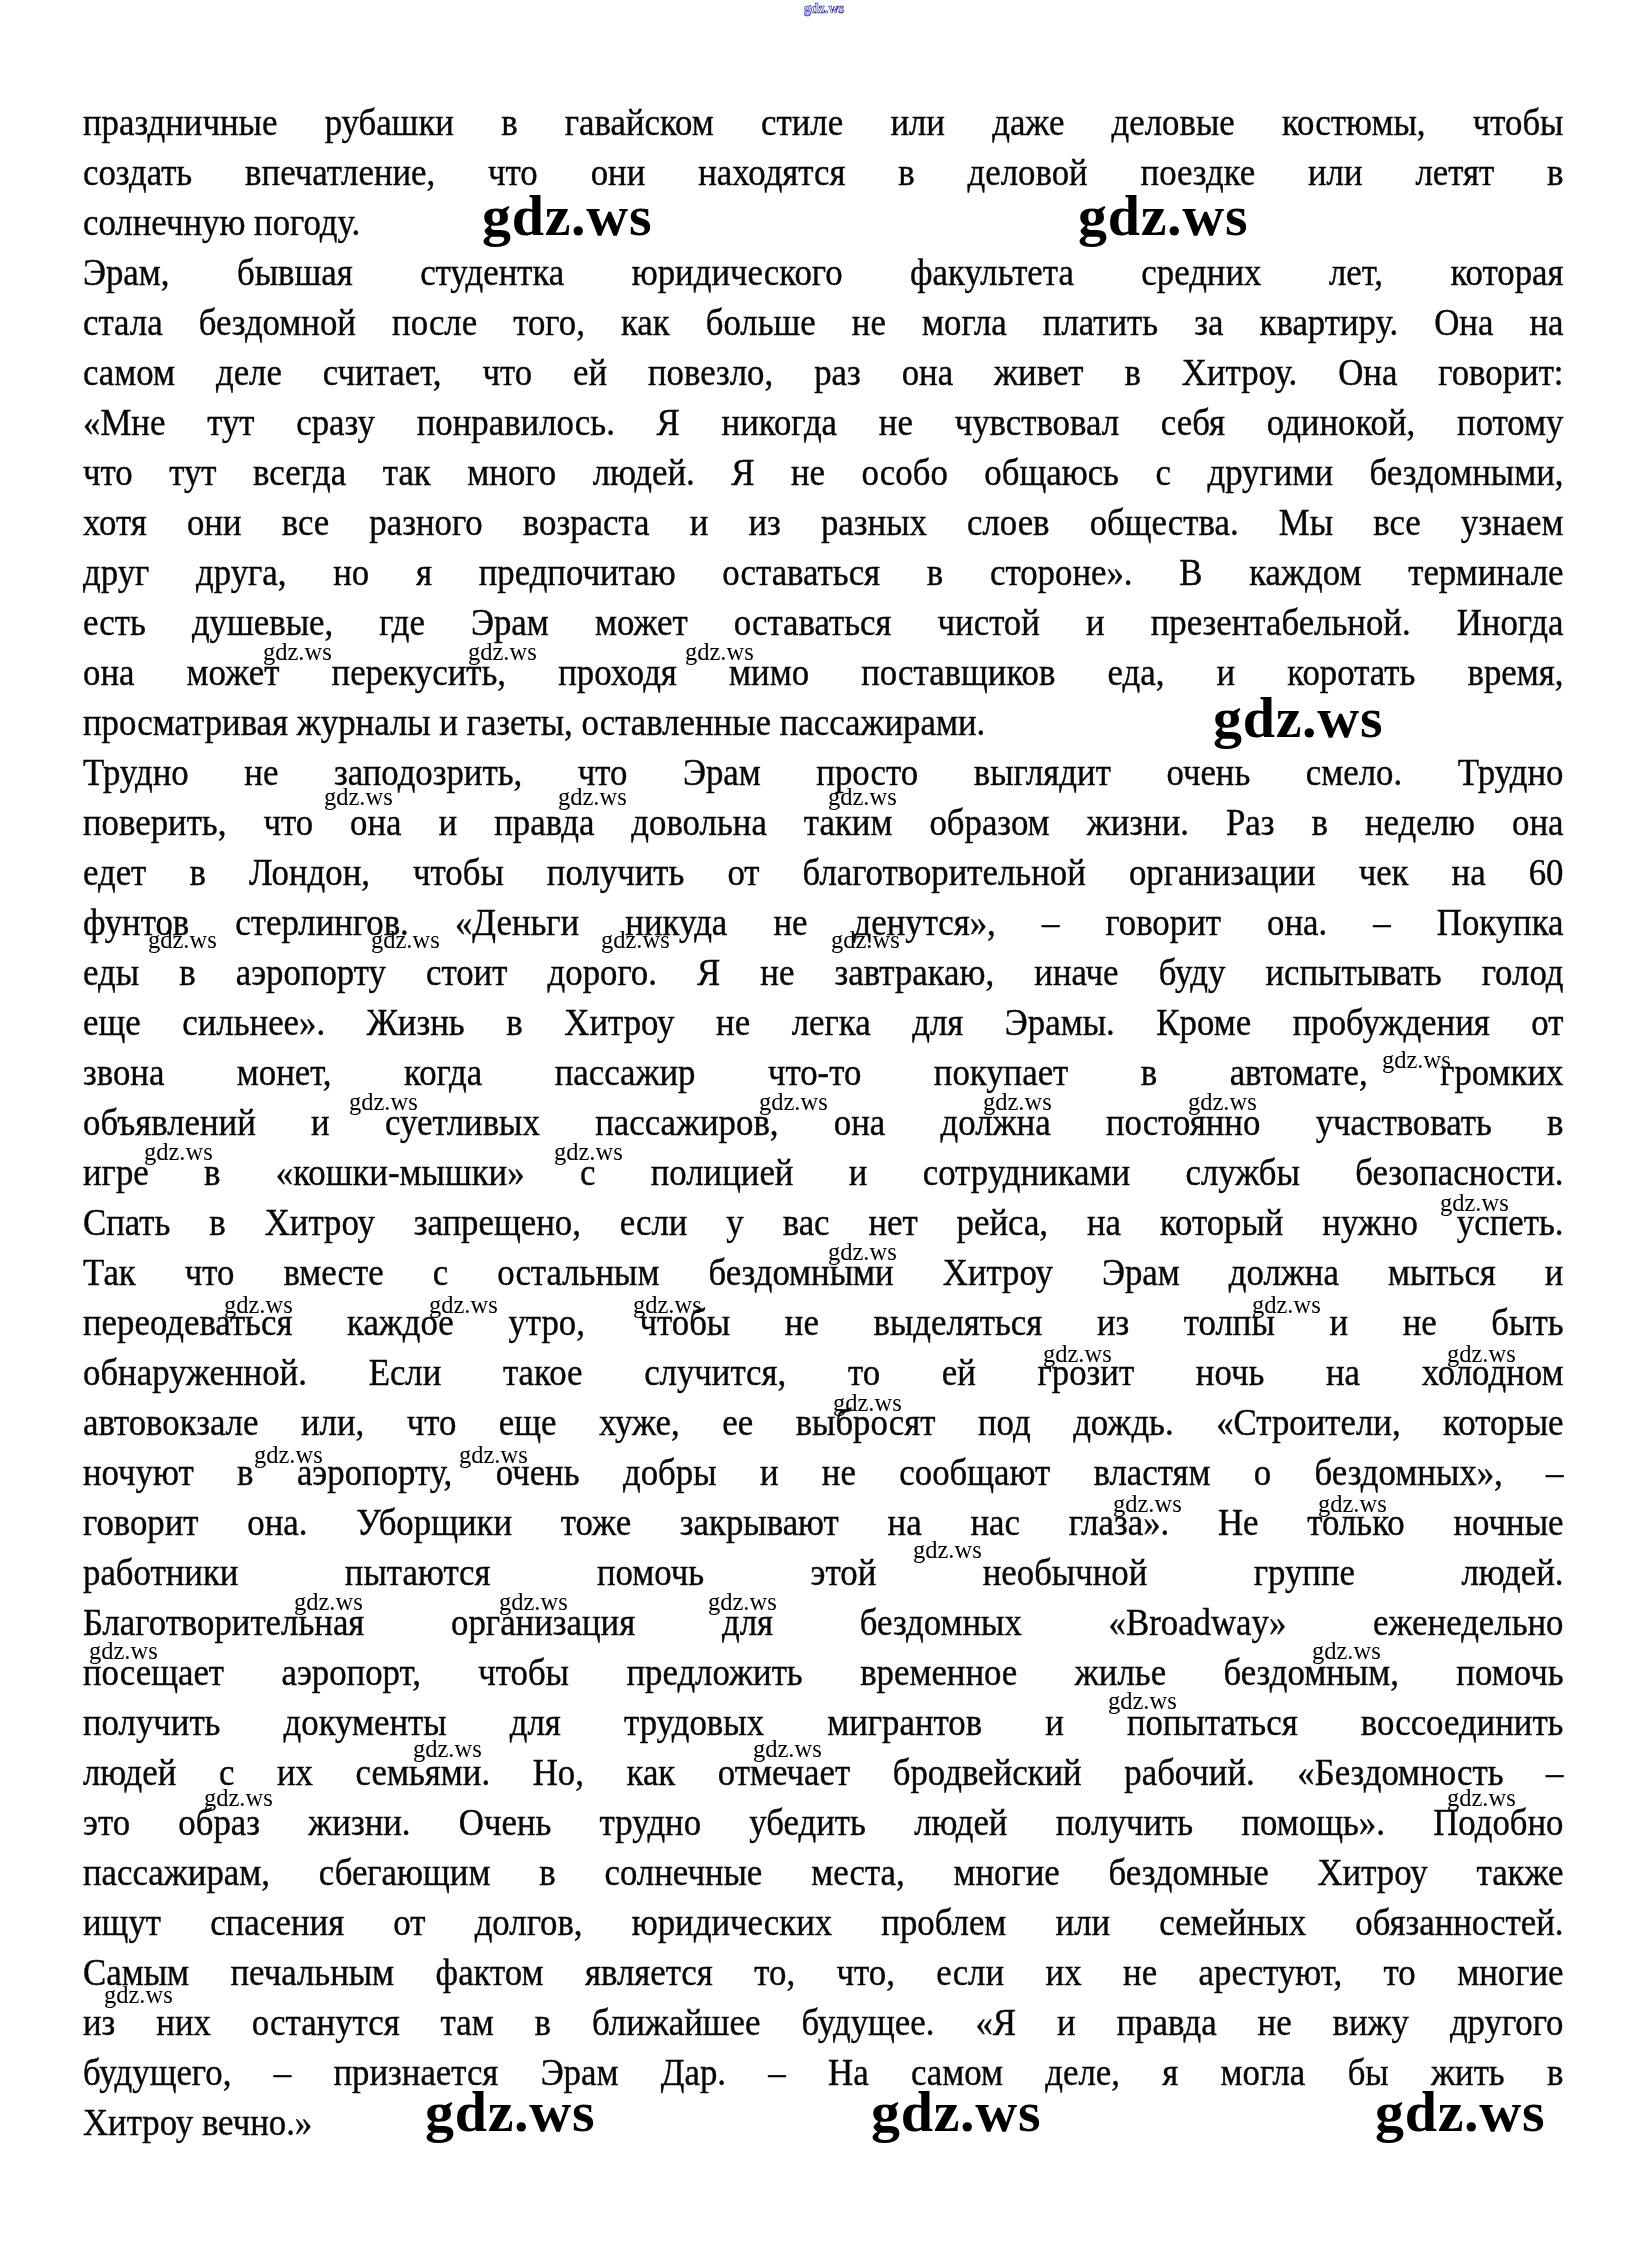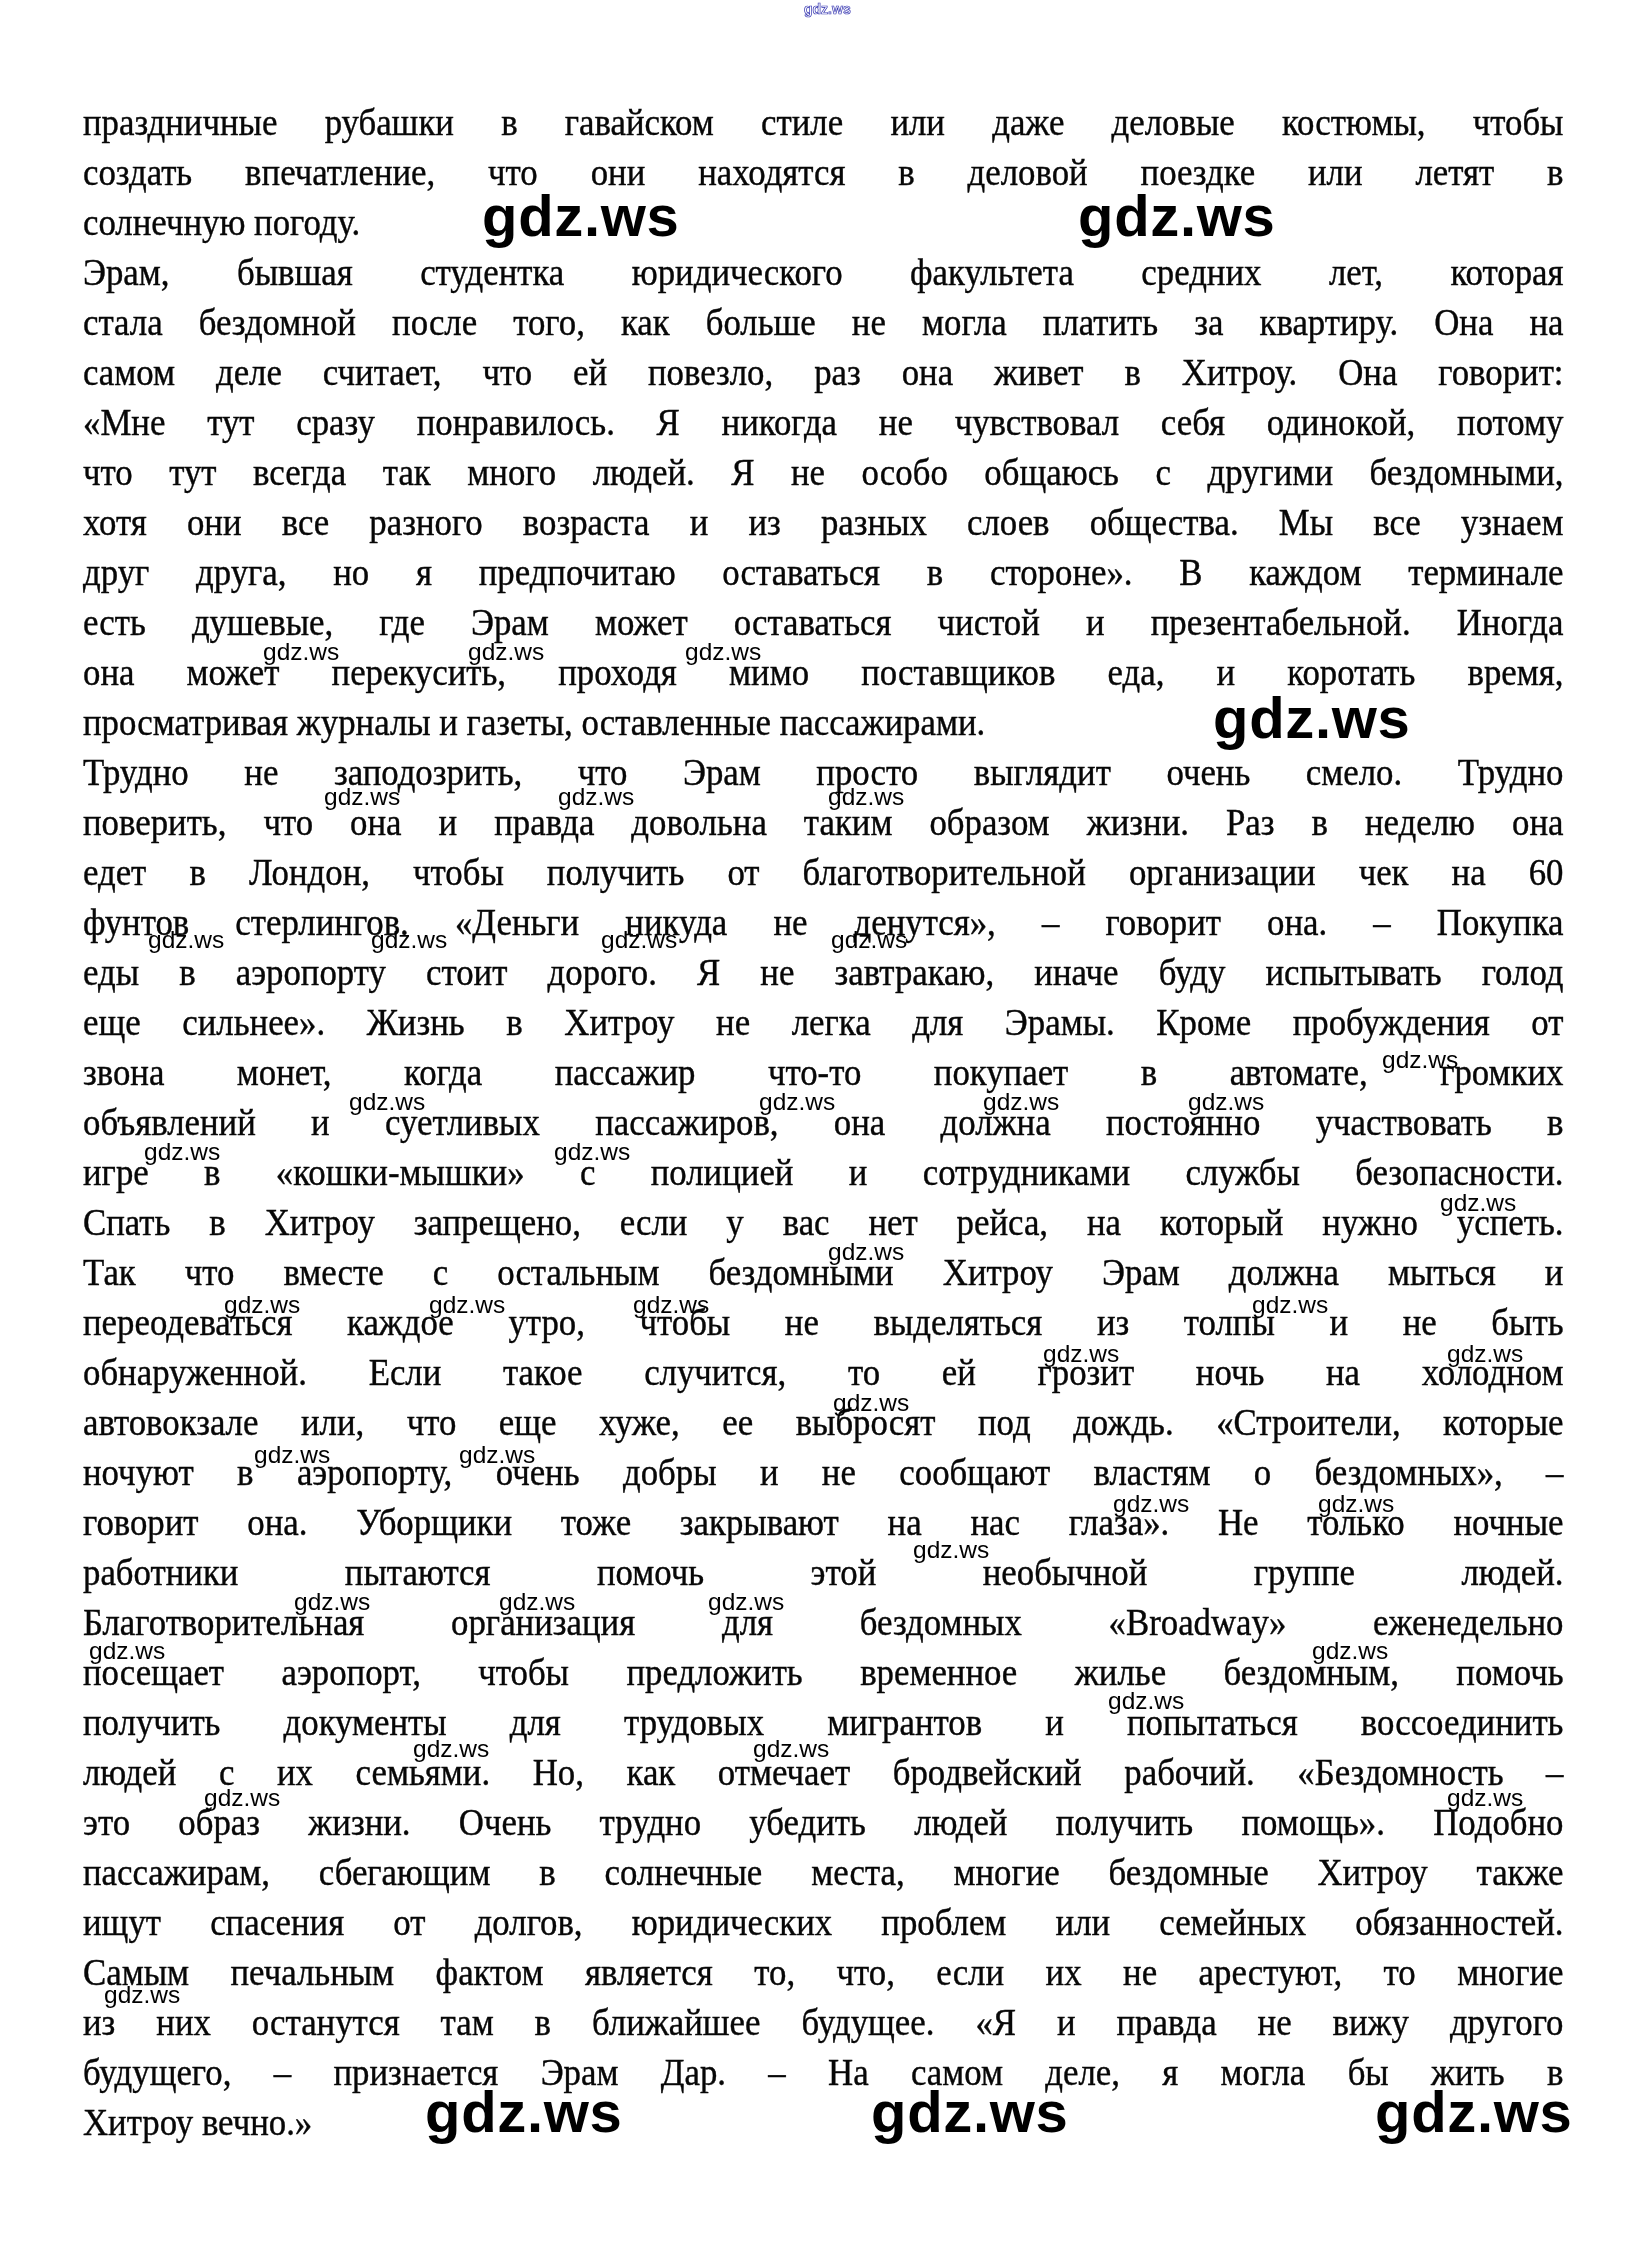--- a/index.html
+++ b/index.html
@@ -29,21 +29,21 @@
     -webkit-text-stroke: 0.4px #070707;
     text-align: justify;
     text-align-last: justify;
   }
   .line.end {
     text-align: left;
     text-align-last: left;
   }
   .wm {
     position: absolute;
-    font-family: Liberation Sans, sans-serif;
+    font-family: Liberation Serif, serif;
     color: #000000;
     line-height: 1;
     white-space: nowrap;
     z-index: 3;
   }
   .wm.small { font-size: 24.5px; font-weight: 400; }
   .wm.large { font-size: 58px; font-weight: 700; letter-spacing: 0.7px; }
   .wm.tiny  { font-size: 14px; font-weight: 700; color: #3434b0; }
   @supports (-webkit-text-stroke: 1px black) {
     .wm.tiny { color: rgba(255,255,255,0.15); -webkit-text-stroke: 0.7px #3434b0; }

